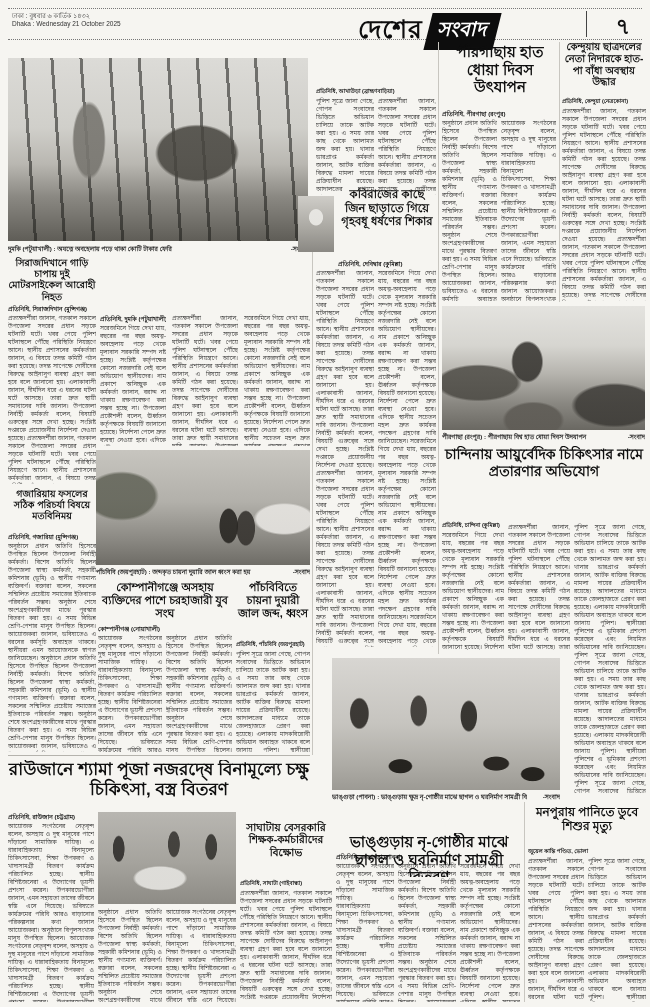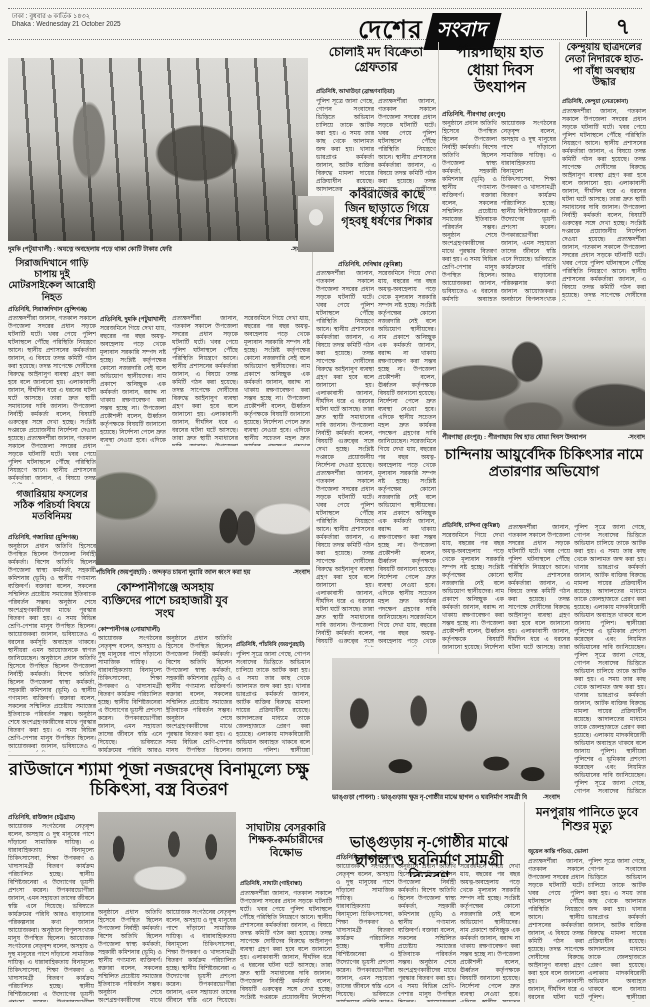--- a/index.html
+++ b/index.html
@@ -83,20 +83,21 @@
   <div class="cap" style="left:96px;top:567px;width:214px;height:10px;">
     <span>পাঁচবিবি (জয়পুরহাট) : জব্দকৃত চায়না দুয়ারি জাল ধ্বংস করা হয়</span>
     <span>-সংবাদ</span>
   </div>
 
   <div class="h" style="left:98px;top:581px;width:134px;height:40px;font-size:11px;">কোম্পানীগঞ্জে অসহায় ব্যক্তিদের পাশে চরহাজারী যুব সংঘ</div>
   <div class="by" style="left:98px;top:624px;width:134px;">কোম্পানীগঞ্জ (নোয়াখালী)</div>
   <div class="bt" style="left:98px;top:634px;width:64px;height:118px;">আয়োজক সংগঠনের নেতৃবৃন্দ বলেন, অসহায় ও দুস্থ মানুষের পাশে দাঁড়ানো সামাজিক দায়িত্ব। এ ধারাবাহিকতায় বিনামূল্যে চিকিৎসাসেবা, শিক্ষা উপকরণ ও খাদ্যসামগ্রী বিতরণ কার্যক্রম পরিচালিত হচ্ছে। স্থানীয় বিশিষ্টজনেরা এ উদ্যোগের ভূয়সী প্রশংসা করেন। উপকারভোগীরা জানান, এমন সহায়তা তাদের জীবনে স্বস্তি এনে দিয়েছে। ভবিষ্যতে কার্যক্রমের পরিধি আরও বাড়ানোর পরিকল্পনার কথা জানান আয়োজকরা। অনুষ্ঠানে বিপুলসংখ্যক মানুষ উপস্থিত ছিলেন।</div>
   <div class="bt" style="left:166px;top:634px;width:66px;height:118px;">অনুষ্ঠানে প্রধান অতিথি হিসেবে উপস্থিত ছিলেন উপজেলা নির্বাহী কর্মকর্তা। বিশেষ অতিথি ছিলেন উপজেলা স্বাস্থ্য কর্মকর্তা, সহকারী কমিশনার (ভূমি) ও স্থানীয় গণ্যমান্য ব্যক্তিবর্গ। বক্তারা বলেন, সকলের সম্মিলিত প্রচেষ্টায় সমাজের ইতিবাচক পরিবর্তন সম্ভব। অনুষ্ঠান শেষে অংশগ্রহণকারীদের মাঝে পুরস্কার বিতরণ করা হয়। এ সময় বিভিন্ন শ্রেণি-পেশার মানুষ উপস্থিত ছিলেন। আয়োজকরা জানান, ভবিষ্যতেও এ ধরনের কর্মসূচি অব্যাহত থাকবে। স্থানীয়রা এমন আয়োজনকে স্বাগত জানিয়েছেন।</div>
 
+  <div class="h" style="left:236px;top:581px;width:74px;height:56px;font-size:11px;">পাঁচবিবিতে চায়না দুয়ারী জাল জব্দ, ধ্বংস</div>
   <div class="by" style="left:236px;top:640px;width:74px;font-size:5.6px;">প্রতিনিধি, পাঁচবিবি (জয়পুরহাট)</div>
   <div class="bt" style="left:236px;top:650px;width:74px;height:102px;">পুলিশ সূত্রে জানা গেছে, গোপন সংবাদের ভিত্তিতে অভিযান চালিয়ে তাকে আটক করা হয়। এ সময় তার কাছ থেকে আলামত জব্দ করা হয়। থানার ভারপ্রাপ্ত কর্মকর্তা জানান, আটক ব্যক্তির বিরুদ্ধে মামলা দায়ের প্রক্রিয়াধীন রয়েছে। আদালতের মাধ্যমে তাকে জেলহাজতে প্রেরণ করা হয়েছে। এলাকায় মাদকবিরোধী অভিযান অব্যাহত থাকবে বলে জানায় পুলিশ। স্থানীয়রা পুলিশের এ ভূমিকার প্রশংসা করেছেন এবং নিয়মিত অভিযানের দাবি জানিয়েছেন।</div>
 
   <div class="hrline" style="left:8px;top:755px;width:302px;"></div>
   <div class="h" style="left:8px;top:760px;width:302px;height:48px;font-size:17px;">রাউজানে শ্যামা পূজা নজরদ্ষে বিনামূল্যে চক্ষু চিকিৎসা, বস্ত্র বিতরণ</div>
   <div class="by" style="left:8px;top:812px;width:86px;">প্রতিনিধি, রাউজান (চট্টগ্রাম)</div>
   <div class="bt" style="left:8px;top:822px;width:86px;height:180px;">আয়োজক সংগঠনের নেতৃবৃন্দ বলেন, অসহায় ও দুস্থ মানুষের পাশে দাঁড়ানো সামাজিক দায়িত্ব। এ ধারাবাহিকতায় বিনামূল্যে চিকিৎসাসেবা, শিক্ষা উপকরণ ও খাদ্যসামগ্রী বিতরণ কার্যক্রম পরিচালিত হচ্ছে। স্থানীয় বিশিষ্টজনেরা এ উদ্যোগের ভূয়সী প্রশংসা করেন। উপকারভোগীরা জানান, এমন সহায়তা তাদের জীবনে স্বস্তি এনে দিয়েছে। ভবিষ্যতে কার্যক্রমের পরিধি আরও বাড়ানোর পরিকল্পনার কথা জানান আয়োজকরা। অনুষ্ঠানে বিপুলসংখ্যক মানুষ উপস্থিত ছিলেন। আয়োজক সংগঠনের নেতৃবৃন্দ বলেন, অসহায় ও দুস্থ মানুষের পাশে দাঁড়ানো সামাজিক দায়িত্ব। এ ধারাবাহিকতায় বিনামূল্যে চিকিৎসাসেবা, শিক্ষা উপকরণ ও খাদ্যসামগ্রী বিতরণ কার্যক্রম পরিচালিত হচ্ছে। স্থানীয় বিশিষ্টজনেরা এ উদ্যোগের ভূয়সী প্রশংসা করেন। উপকারভোগীরা জানান, এমন সহায়তা তাদের জীবনে স্বস্তি এনে দিয়েছে। ভবিষ্যতে কার্যক্রমের পরিধি আরও বাড়ানোর পরিকল্পনার কথা জানান আয়োজকরা। অনুষ্ঠানে বিপুলসংখ্যক মানুষ উপস্থিত ছিলেন।</div>
   <div class="photo" style="left:98px;top:812px;width:138px;height:92px;
     background:
       radial-gradient(ellipse 44px 20px at 45% 72%, rgba(225,224,220,.95) 0 55%, rgba(225,224,220,0) 62%),
@@ -104,21 +105,20 @@
       radial-gradient(ellipse 10px 22px at 55% 35%, rgba(50,48,44,.85) 0 55%, rgba(50,48,44,0) 62%),
       radial-gradient(ellipse 10px 22px at 82% 38%, rgba(45,44,40,.85) 0 55%, rgba(45,44,40,0) 62%),
       linear-gradient(180deg,#b8b6b1 0%,#a5a39d 55%,#8d8b85 100%);"></div>
   <div class="bt" style="left:98px;top:908px;width:64px;height:94px;">অনুষ্ঠানে প্রধান অতিথি হিসেবে উপস্থিত ছিলেন উপজেলা নির্বাহী কর্মকর্তা। বিশেষ অতিথি ছিলেন উপজেলা স্বাস্থ্য কর্মকর্তা, সহকারী কমিশনার (ভূমি) ও স্থানীয় গণ্যমান্য ব্যক্তিবর্গ। বক্তারা বলেন, সকলের সম্মিলিত প্রচেষ্টায় সমাজের ইতিবাচক পরিবর্তন সম্ভব। অনুষ্ঠান শেষে অংশগ্রহণকারীদের মাঝে পুরস্কার বিতরণ করা হয়। এ সময় বিভিন্ন শ্রেণি-পেশার মানুষ উপস্থিত ছিলেন। আয়োজকরা জানান, ভবিষ্যতেও এ ধরনের কর্মসূচি অব্যাহত থাকবে। স্থানীয়রা এমন আয়োজনকে স্বাগত জানিয়েছেন।</div>
   <div class="bt" style="left:166px;top:908px;width:70px;height:94px;">আয়োজক সংগঠনের নেতৃবৃন্দ বলেন, অসহায় ও দুস্থ মানুষের পাশে দাঁড়ানো সামাজিক দায়িত্ব। এ ধারাবাহিকতায় বিনামূল্যে চিকিৎসাসেবা, শিক্ষা উপকরণ ও খাদ্যসামগ্রী বিতরণ কার্যক্রম পরিচালিত হচ্ছে। স্থানীয় বিশিষ্টজনেরা এ উদ্যোগের ভূয়সী প্রশংসা করেন। উপকারভোগীরা জানান, এমন সহায়তা তাদের জীবনে স্বস্তি এনে দিয়েছে। ভবিষ্যতে কার্যক্রমের পরিধি আরও বাড়ানোর পরিকল্পনার কথা জানান আয়োজকরা। অনুষ্ঠানে বিপুলসংখ্যক মানুষ উপস্থিত ছিলেন।</div>
 
   <div class="h" style="left:240px;top:821px;width:92px;height:56px;font-size:10.5px;">সাঘাটায় বেসরকারি শিক্ষক-কর্মচারীদের বিক্ষোভ</div>
   <div class="by" style="left:240px;top:879px;width:92px;font-size:5.6px;">প্রতিনিধি, সাঘাটা (গাইবান্ধা)</div>
   <div class="bt" style="left:240px;top:889px;width:92px;height:112px;">প্রত্যক্ষদর্শীরা জানান, গতকাল সকালে উপজেলা সদরের প্রধান সড়কে ঘটনাটি ঘটে। খবর পেয়ে পুলিশ ঘটনাস্থলে পৌঁছে পরিস্থিতি নিয়ন্ত্রণে আনে। স্থানীয় প্রশাসনের কর্মকর্তারা জানান, এ বিষয়ে তদন্ত কমিটি গঠন করা হয়েছে। তদন্ত সাপেক্ষে দোষীদের বিরুদ্ধে আইনানুগ ব্যবস্থা গ্রহণ করা হবে বলে জানানো হয়। এলাকাবাসী জানান, দীর্ঘদিন ধরে এ ধরনের ঘটনা ঘটে আসছে। তারা দ্রুত স্থায়ী সমাধানের দাবি জানান। উপজেলা নির্বাহী কর্মকর্তা বলেন, বিষয়টি গুরুত্বের সঙ্গে দেখা হচ্ছে। সংশ্লিষ্ট দপ্তরকে প্রয়োজনীয় নির্দেশনা দেওয়া হয়েছে।</div>
 
-  <div class="h" style="left:316px;top:45px;width:120px;height:38px;font-size:12.5px;">চোলাই মদ বিক্রেতা গ্রেফতার</div>
   <div class="by" style="left:316px;top:87px;width:120px;font-size:5.6px;">প্রতিনিধি, আখাউড়া (ব্রাহ্মণবাড়িয়া)</div>
   <div class="bt" style="left:316px;top:97px;width:58px;height:98px;">পুলিশ সূত্রে জানা গেছে, গোপন সংবাদের ভিত্তিতে অভিযান চালিয়ে তাকে আটক করা হয়। এ সময় তার কাছ থেকে আলামত জব্দ করা হয়। থানার ভারপ্রাপ্ত কর্মকর্তা জানান, আটক ব্যক্তির বিরুদ্ধে মামলা দায়ের প্রক্রিয়াধীন রয়েছে। আদালতের মাধ্যমে তাকে জেলহাজতে প্রেরণ করা হয়েছে। এলাকায় মাদকবিরোধী অভিযান অব্যাহত থাকবে বলে জানায় পুলিশ। স্থানীয়রা পুলিশের এ ভূমিকার প্রশংসা করেছেন এবং নিয়মিত অভিযানের দাবি জানিয়েছেন।</div>
   <div class="bt" style="left:378px;top:97px;width:58px;height:98px;">প্রত্যক্ষদর্শীরা জানান, গতকাল সকালে উপজেলা সদরের প্রধান সড়কে ঘটনাটি ঘটে। খবর পেয়ে পুলিশ ঘটনাস্থলে পৌঁছে পরিস্থিতি নিয়ন্ত্রণে আনে। স্থানীয় প্রশাসনের কর্মকর্তারা জানান, এ বিষয়ে তদন্ত কমিটি গঠন করা হয়েছে। তদন্ত সাপেক্ষে দোষীদের বিরুদ্ধে আইনানুগ ব্যবস্থা গ্রহণ করা হবে বলে জানানো হয়। এলাকাবাসী জানান, দীর্ঘদিন ধরে এ ধরনের ঘটনা ঘটে আসছে। তারা দ্রুত স্থায়ী সমাধানের দাবি জানান। উপজেলা নির্বাহী কর্মকর্তা বলেন, বিষয়টি গুরুত্বের সঙ্গে দেখা হচ্ছে। সংশ্লিষ্ট দপ্তরকে প্রয়োজনীয় নির্দেশনা দেওয়া হয়েছে।</div>
 
   <div class="photo" style="left:298px;top:196px;width:36px;height:56px;
     background:
       radial-gradient(ellipse 12px 14px at 50% 38%, rgba(235,234,230,.9) 0 55%, rgba(235,234,230,0) 62%),
       linear-gradient(180deg,#cfcdc8 0%,#a8a6a0 60%,#8a8883 100%);"></div>
 
   <div class="h" style="left:338px;top:188px;width:98px;height:56px;font-size:11.5px;">কবিরাজের কাছে জিন ছাড়াতে গিয়ে গৃহবধূ ধর্ষণের শিকার</div>

